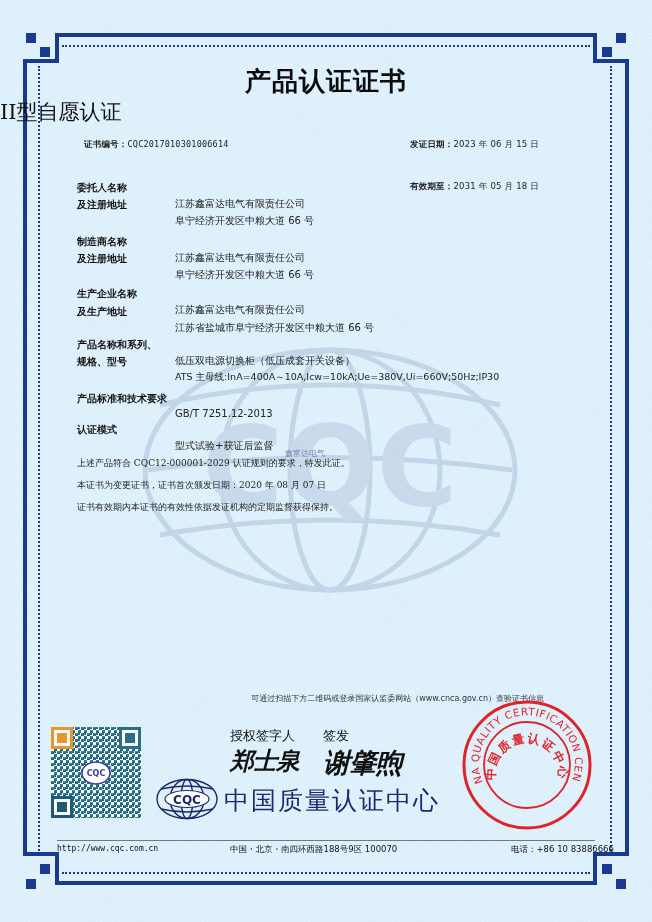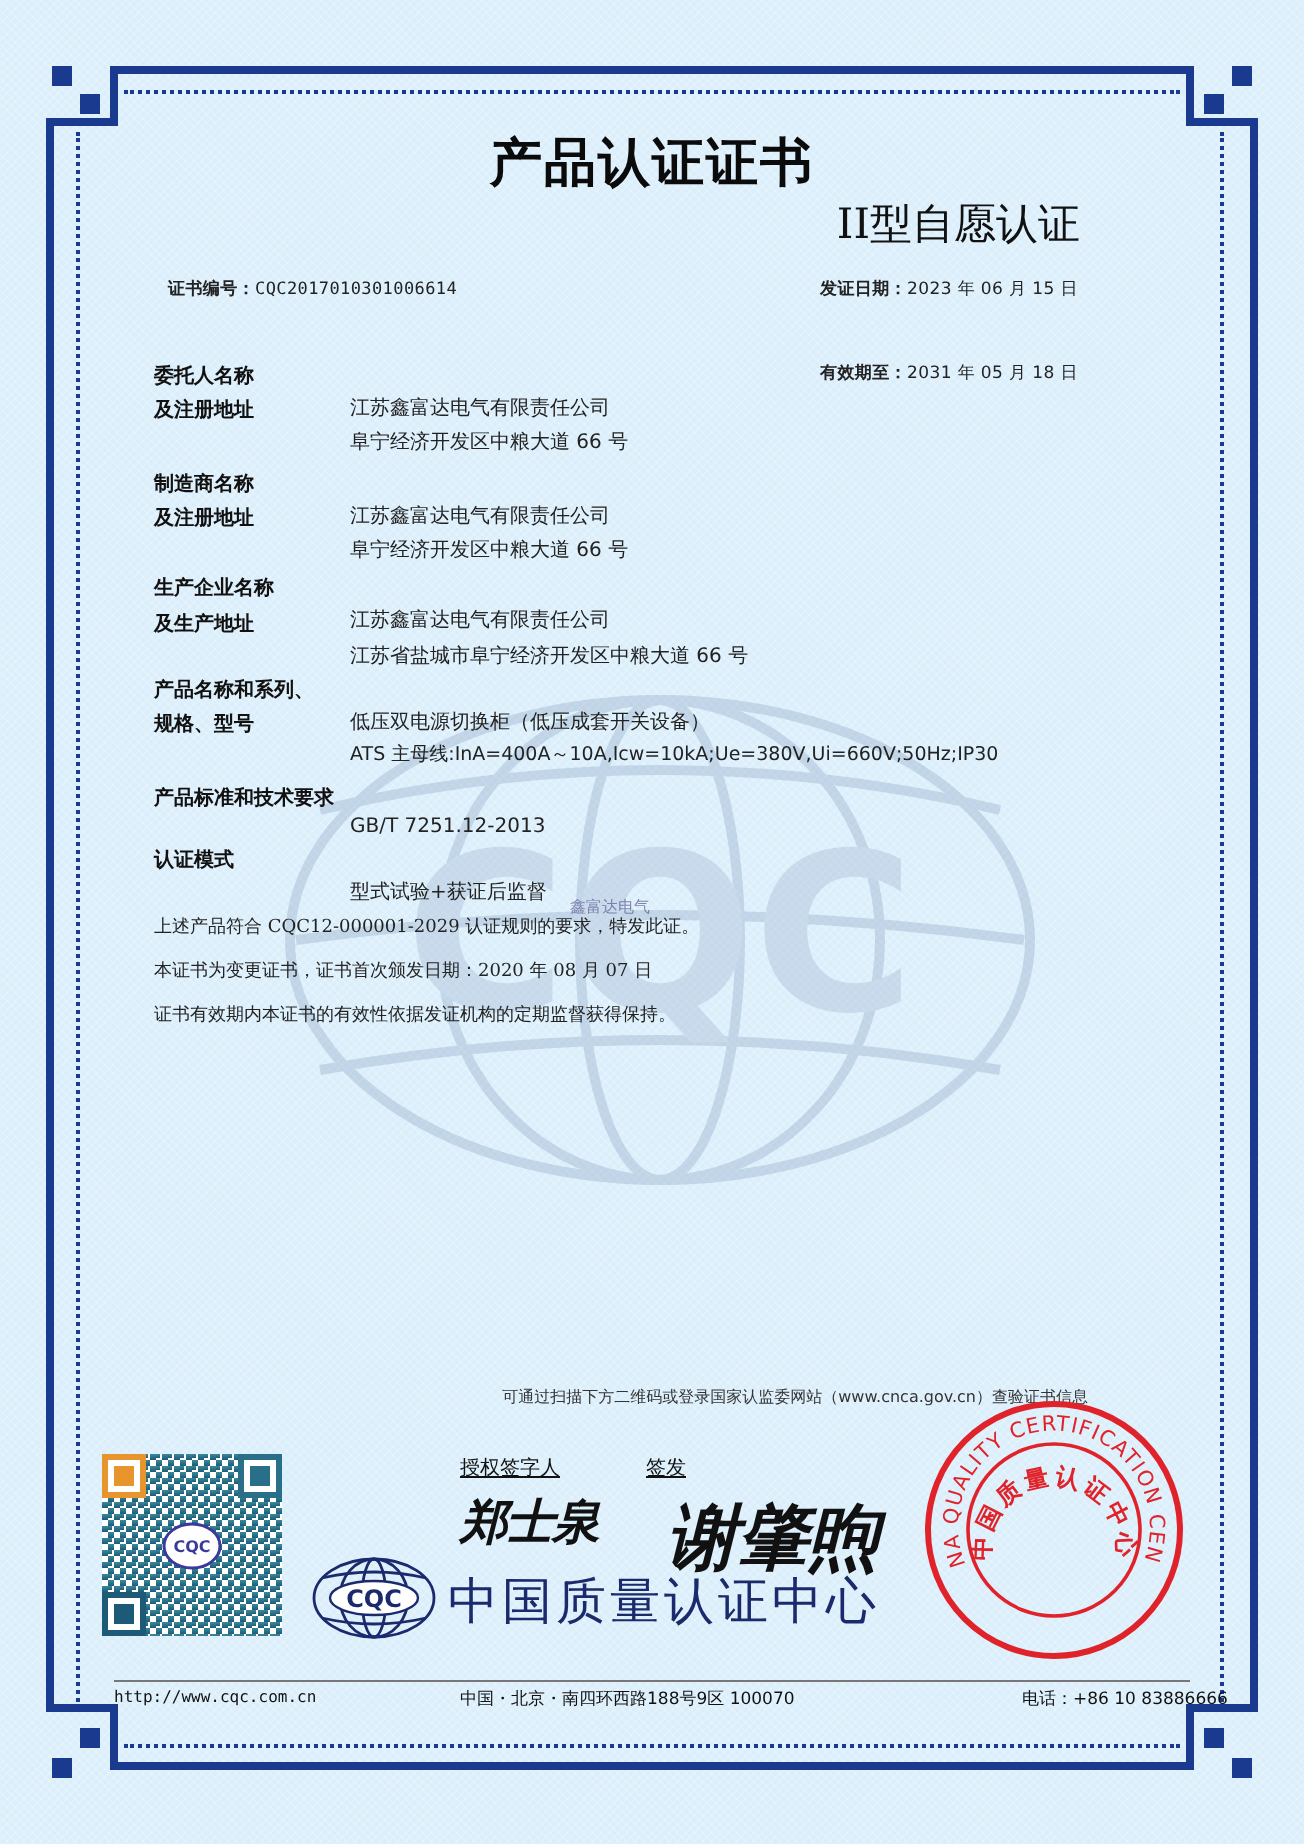--- a/index.html
+++ b/index.html
@@ -12,33 +12,33 @@
     color: #111;
   }
   .abs { position: absolute; }
   
   .line { position: absolute; background: #1a3a8f; }
   .dot-h { position: absolute; height: 0; border-top: 2px dotted #1a3a8f; }
   .dot-v { position: absolute; width: 0; border-left: 2px dotted #1a3a8f; }
   .sq { position: absolute; width: 10px; height: 10px; background: #1a3a8f; }
 
   .title { left: 0; width: 652px; top: 64px; text-align: center; font-size: 26px; font-weight: bold; letter-spacing: 1px; color: #0b0b0b; }
-  .subtitle { left: 0; width: 540px; top: 98px; text-align: right; font-size: 21px; color: #111; font-family: "DejaVu Serif", serif; }
+  .subtitle { left: 0; width: 540px; top: 98px; text-align: left; font-size: 21px; color: #111; font-family: "DejaVu Serif", serif; }
 
   .small { font-size: 8.5px; color: #222; font-weight: bold; letter-spacing: 0.2px; }
   .lbl { position: absolute; left: 77px; font-size: 10px; font-weight: bold; color: #111; }
   .val { position: absolute; left: 175px; font-size: 10px; color: #222; white-space: nowrap; margin-top: 16px; }
   .para { position: absolute; left: 77px; font-size: 9px; color: #222; font-family: "DejaVu Serif", serif; white-space: nowrap; }
 
   .watermark { position: absolute; left: 140px; top: 345px; width: 380px; height: 250px; opacity: 0.35; }
 
   .footer-link { position: absolute; left: 0; width: 544px; top: 693px; text-align: right; font-size: 8px; color: #333; }
   .qr { position: absolute; left: 51px; top: 727px; width: 90px; height: 91px; }
 
-  .sig-label { position: absolute; font-size: 10px; color: #111; text-decoration: underline; }
+  .sig-label { position: absolute; font-size: 13px; color: #111; }
   .sig { position: absolute; font-family: "DejaVu Serif", serif; font-size: 24px; font-weight: bold; color: #111; font-style: italic; letter-spacing: -1px; }
 
   .org-name { position: absolute; left: 224px; top: 784px; font-size: 25px; color: #1a2a6c; letter-spacing: 2px; white-space: nowrap; }
   .cqc-logo { position: absolute; left: 155px; top: 778px; width: 64px; height: 42px; }
 
   .seal { position: absolute; left: 460px; top: 698px; width: 134px; height: 134px; }
 
   .rule { position: absolute; left: 57px; width: 538px; top: 840px; height: 1px; background: #777; }
   .foot { position: absolute; top: 844px; font-size: 9px; color: #111; white-space: nowrap; }
 </style>
@@ -158,21 +158,21 @@
   <rect x="0" y="69" width="22" height="22" fill="#1d5a78"></rect>
   <rect x="3" y="72" width="16" height="16" fill="#ffffff"></rect>
   <rect x="6" y="75" width="10" height="10" fill="#1d5a78"></rect>
   <ellipse cx="45" cy="46" rx="14" ry="11" fill="#ffffff" stroke="#3a3a9a" stroke-width="1.5"></ellipse>
   <text x="45" y="49" text-anchor="middle" font-family="DejaVu Sans, sans-serif" font-weight="bold" font-size="8" fill="#3a3a9a">CQC</text>
 </svg>
 
 <div class="sig-label" style="left:230px; top:727px;">授权签字人</div>
 <div class="sig-label" style="left:323px; top:727px;">签发</div>
 <div class="sig" style="left:230px; top:745px;font-style:italic;">郑士泉</div>
-<div class="sig" style="left:333px; top:745px; font-size:36px;">谢肇煦</div>
+<div class="sig" style="left:323px; top:745px; font-size:27px;">谢肇煦</div>
 
 <svg class="cqc-logo" viewBox="0 0 64 42">
   <g fill="none" stroke="#1a2a6c" stroke-width="1.4">
     <ellipse cx="32" cy="21" rx="30" ry="19.5"></ellipse>
     <ellipse cx="32" cy="21" rx="17" ry="19.5"></ellipse>
     <ellipse cx="32" cy="21" rx="6" ry="19.5"></ellipse>
     <path d="M6 11 Q32 5 58 11"></path>
     <path d="M6 31 Q32 37 58 31"></path>
   </g>
   <ellipse cx="32" cy="21" rx="22" ry="8.5" fill="#ffffff" stroke="#1a2a6c" stroke-width="1.2"></ellipse>

